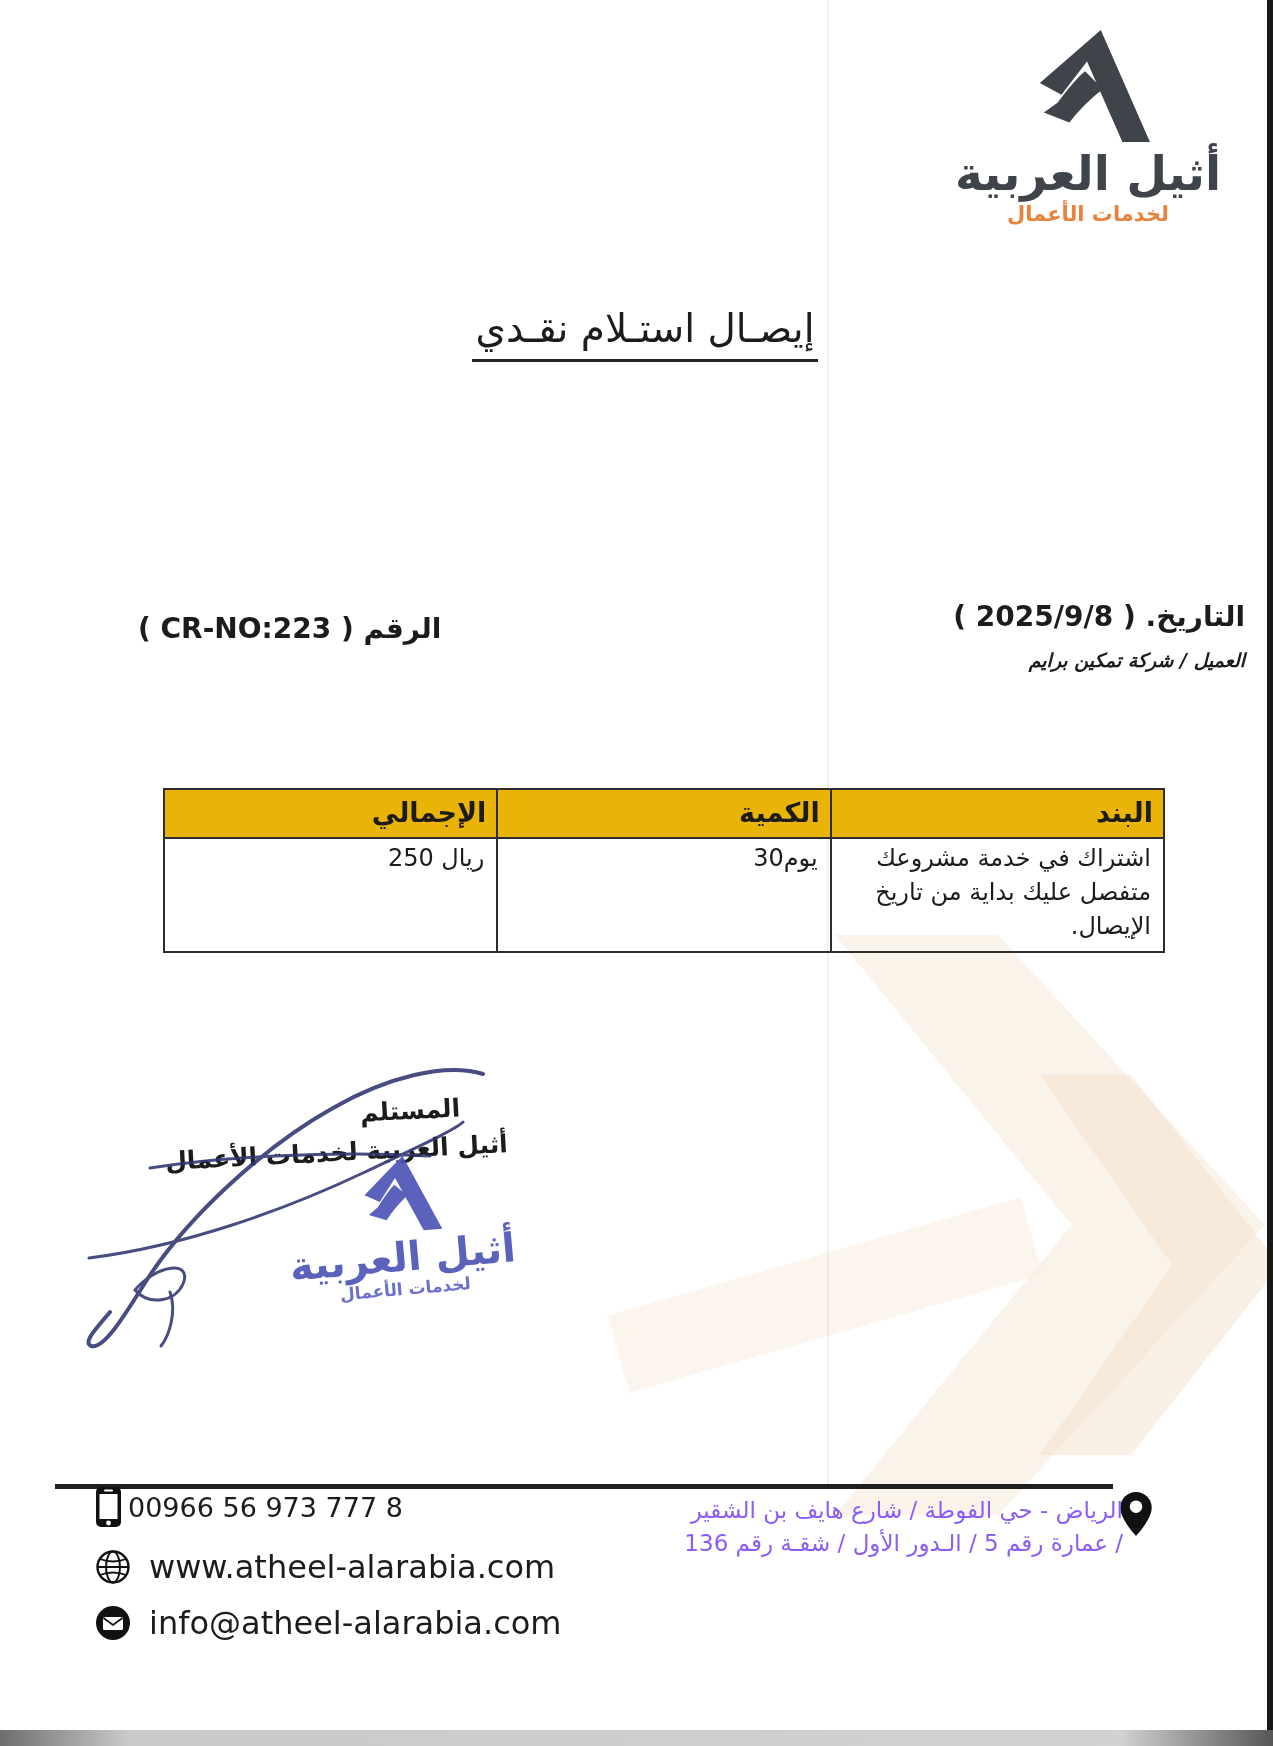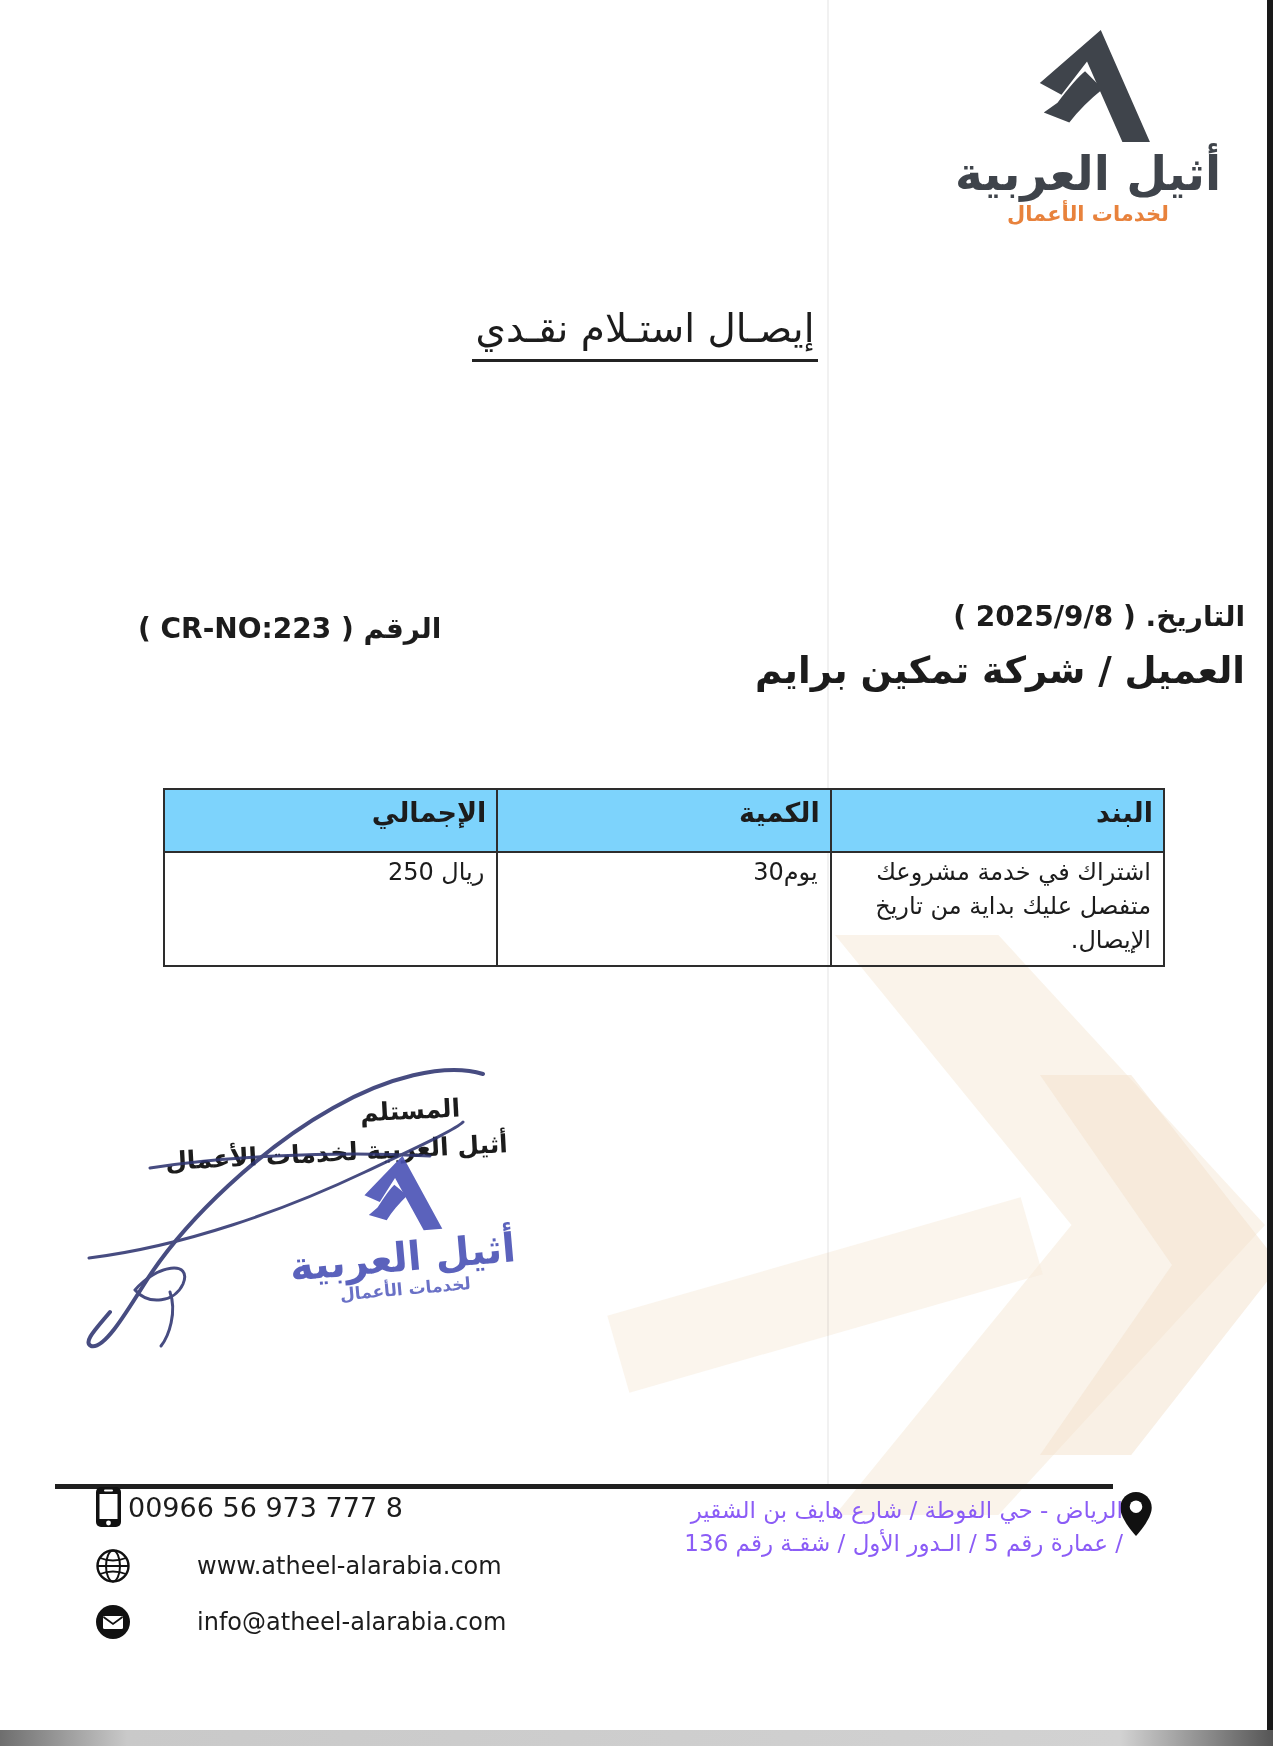--- a/index.html
+++ b/index.html
@@ -31,29 +31,29 @@
   .logo .tagline{font-size:21px;font-weight:bold;color:#e8823c;letter-spacing:2px;margin-top:2px;}
 
   
   .title-wrap{top:306px;left:17px;width:1256px;text-align:center;}
   .title-wrap span{font-size:39px;font-weight:normal;border-bottom:3px solid #232323;
     padding:0 3px 8px;letter-spacing:.5px;}
 
   
   .meta-right{top:600px;right:28px;direction:rtl;}
   .meta-right .date{font-size:28px;font-weight:600;margin-bottom:16px;}
-  .meta-right .client{font-size:37px;font-weight:bold;}
+  .meta-right .client{font-size:19px;font-weight:bold;font-style:italic;}
   .meta-left{top:612px;left:138px;direction:rtl;font-size:28px;font-weight:bold;}
 
   
   table.receipt{top:788px;left:163px;position:absolute;width:1002px;direction:rtl;
     border-collapse:collapse;table-layout:fixed;}
   table.receipt th,table.receipt td{border:2px solid #2d2d2d;}
-  table.receipt th{background:#7dd3fc;height:45px;font-size:27px;font-weight:bold;
-    text-align:right;padding:0 10px 16px 4px;}
+  table.receipt th{background:#eab308;height:45px;font-size:27px;font-weight:bold;
+    text-align:right;padding:0 10px 2px 4px;}
   table.receipt td{vertical-align:top;font-size:24px;line-height:34px;height:104px;
     text-align:right;padding:2px 12px 6px 6px;}
   td.qty{padding-right:6px;}
   td.total{padding-right:44px;}
 
   
   .receiver-label{top:1096px;left:360px;font-size:25px;font-weight:bold;transform:rotate(-3deg);}
   .receiver-name{top:1138px;left:165px;font-size:25px;font-weight:bold;transform:rotate(-3deg);}
   .stamp{top:1155px;left:255px;width:290px;text-align:center;transform:rotate(-5deg);
     color:#4a52b5;opacity:.9;z-index:2;}
@@ -64,21 +64,21 @@
   
   .footer-rule{top:1484px;left:55px;width:1058px;height:5px;background:#1f1f1f;}
   .pin-icon{top:1492px;left:1120px;}
   .address{top:1494px;right:150px;width:470px;text-align:right;direction:rtl;
     font-size:23px;line-height:33px;color:#8b5cf6;}
   .contact-row{left:95px;display:flex;align-items:center;gap:18px;}
   .row-phone{top:1486px;gap:6px;}
   .row-web{top:1548px;}
   .row-mail{top:1604px;}
   .row-phone .txt{font-size:27px;}
-  .row-web .txt,.row-mail .txt{font-size:24px;margin-left:48px;}
+  .row-web .txt,.row-mail .txt{font-size:32px;}
 </style>
 </head>
 <body>
 
 <div class="abs watermark wm1"></div>
 <div class="abs watermark wm2"></div>
 <div class="abs watermark wm3"></div>
 <div class="abs fold-line"></div>
 <div class="abs edge-right"></div>
 <div class="abs edge-bottom"></div>

